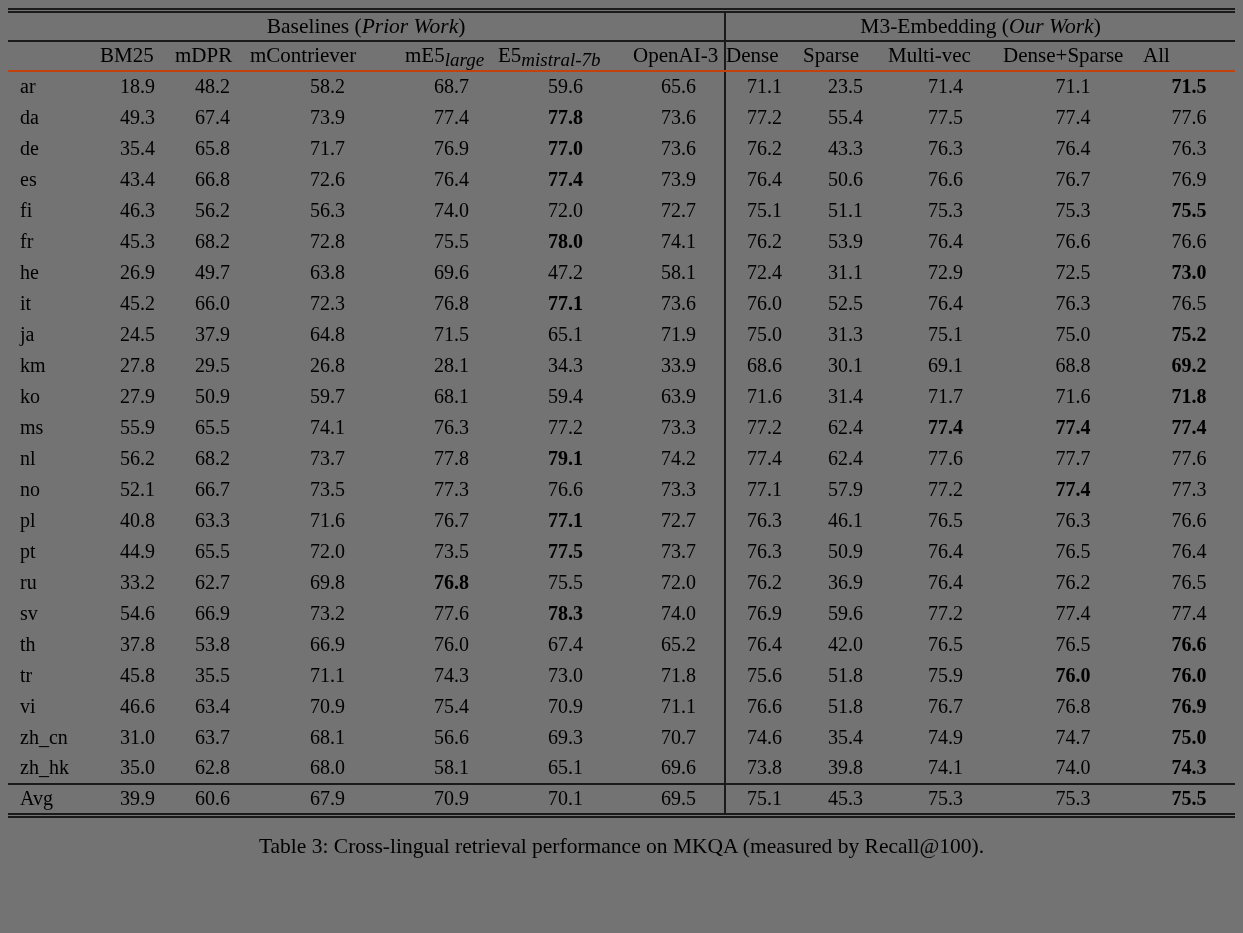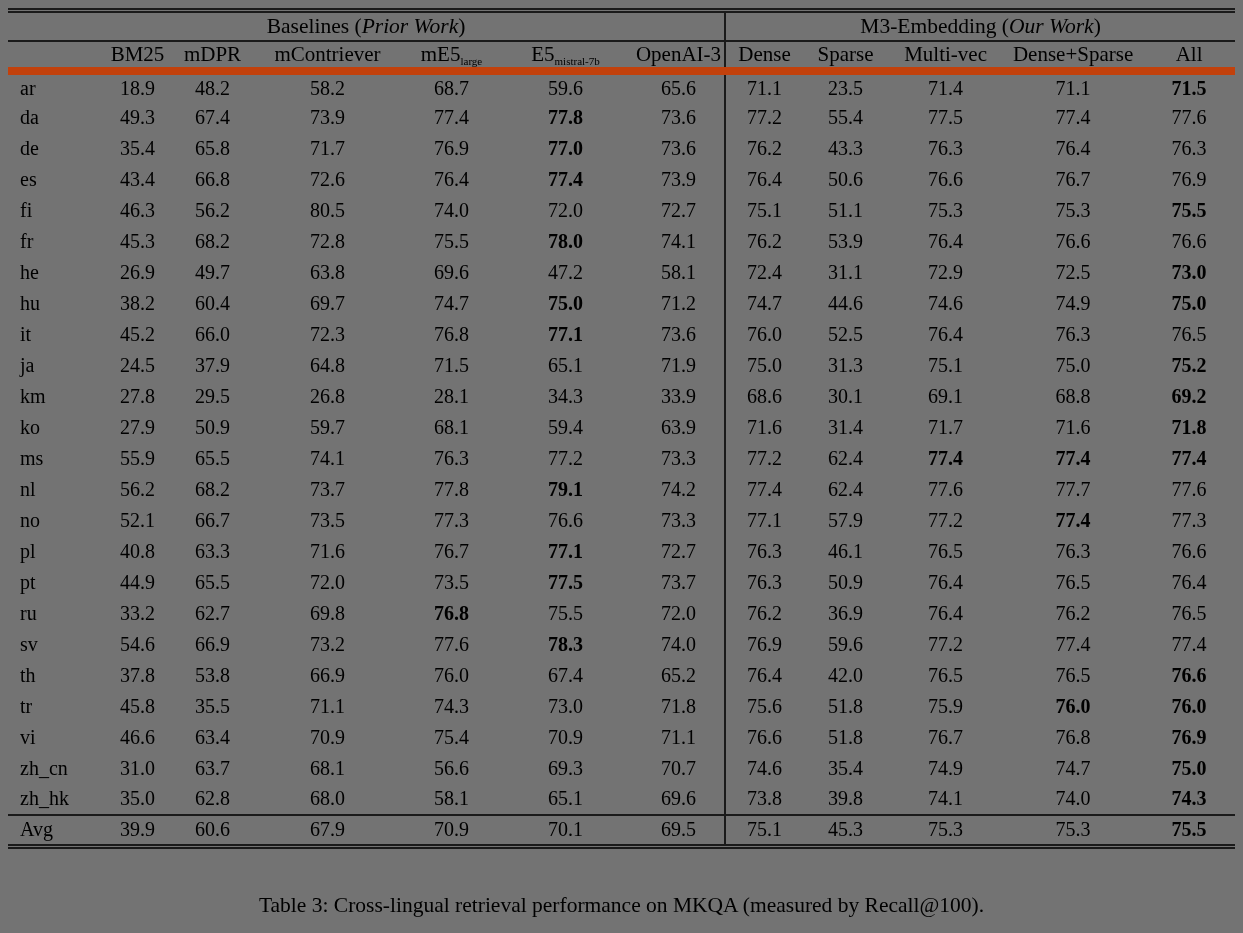--- a/index.html
+++ b/index.html
@@ -25,47 +25,47 @@
     border-bottom: 2px solid #1a1a1a;
     font-weight: normal;
     font-size: 21.5px;
     height: 30px;
     padding: 0;
     text-align: center;
     white-space: nowrap;
   }
   
   tr.head-row th {
-    border-bottom: 8px solid #c2410c;
+    border-bottom: 2px solid #c2410c;
     font-weight: normal;
     font-size: 21px;
     height: 30px;
     padding: 0;
-    text-align: center;
+    text-align: left;
     white-space: nowrap;
   }
   tbody td {
     font-size: 20px;
     height: 31px;
     padding: 0;
     text-align: center;
     white-space: nowrap;
   }
   td.lbl, th.lbl { text-align: left; padding-left: 12px; }
   .sec { border-left: 2px solid #1a1a1a; }
   tr.avg-row td {
     border-top: 2px solid #1a1a1a;
     border-bottom: 5px double #1a1a1a;
     height: 32px;
   }
   .b { font-weight: bold; }
   .it { font-style: italic; }
-  .subs { font-size: 11px; position: relative; top: 4px; letter-spacing: 0; }
+  .subs { font-size: 19px; position: relative; top: 4px; letter-spacing: 0; font-style: italic; }
   .caption {
-    margin-top: 44px;
+    margin-top: 16px;
     text-align: center;
     font-size: 21.5px;
   }
 </style>
 </head>
 <body>
 
 <div class="page">
   <table class="results">
     <colgroup>
@@ -156,21 +156,21 @@
           <td class="sec">76.4</td>
           <td>50.6</td>
           <td>76.6</td>
           <td>76.7</td>
           <td>76.9</td>
         </tr>
         <tr>
           <td class="lbl">fi</td>
           <td>46.3</td>
           <td>56.2</td>
-          <td>80.5</td>
+          <td>56.3</td>
           <td>74.0</td>
           <td>72.0</td>
           <td>72.7</td>
           <td class="sec">75.1</td>
           <td>51.1</td>
           <td>75.3</td>
           <td>75.3</td>
           <td class="b">75.5</td>
         </tr>
         <tr>
@@ -193,34 +193,20 @@
           <td>49.7</td>
           <td>63.8</td>
           <td>69.6</td>
           <td>47.2</td>
           <td>58.1</td>
           <td class="sec">72.4</td>
           <td>31.1</td>
           <td>72.9</td>
           <td>72.5</td>
           <td class="b">73.0</td>
-        </tr>
-        <tr>
-          <td class="lbl">hu</td>
-          <td>38.2</td>
-          <td>60.4</td>
-          <td>69.7</td>
-          <td>74.7</td>
-          <td class="b">75.0</td>
-          <td>71.2</td>
-          <td class="sec">74.7</td>
-          <td>44.6</td>
-          <td>74.6</td>
-          <td>74.9</td>
-          <td class="b">75.0</td>
         </tr>
         <tr>
           <td class="lbl">it</td>
           <td>45.2</td>
           <td>66.0</td>
           <td>72.3</td>
           <td>76.8</td>
           <td class="b">77.1</td>
           <td>73.6</td>
           <td class="sec">76.0</td>

